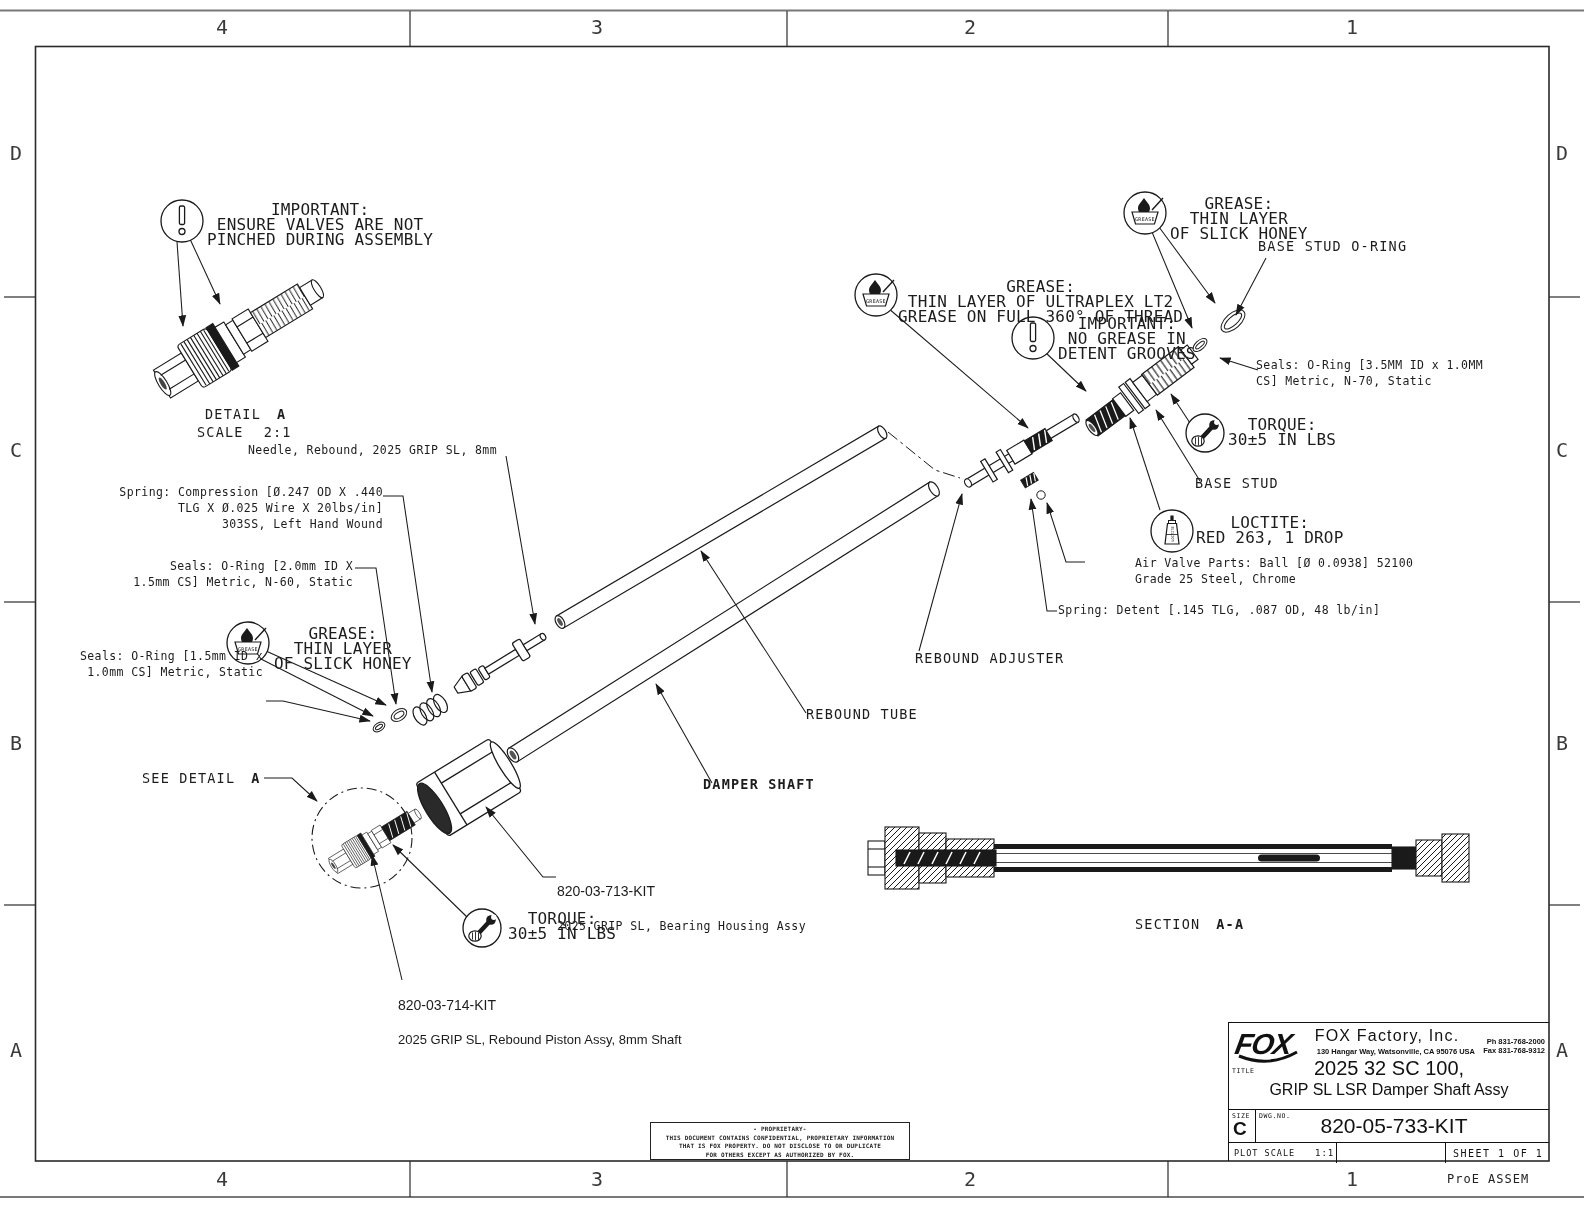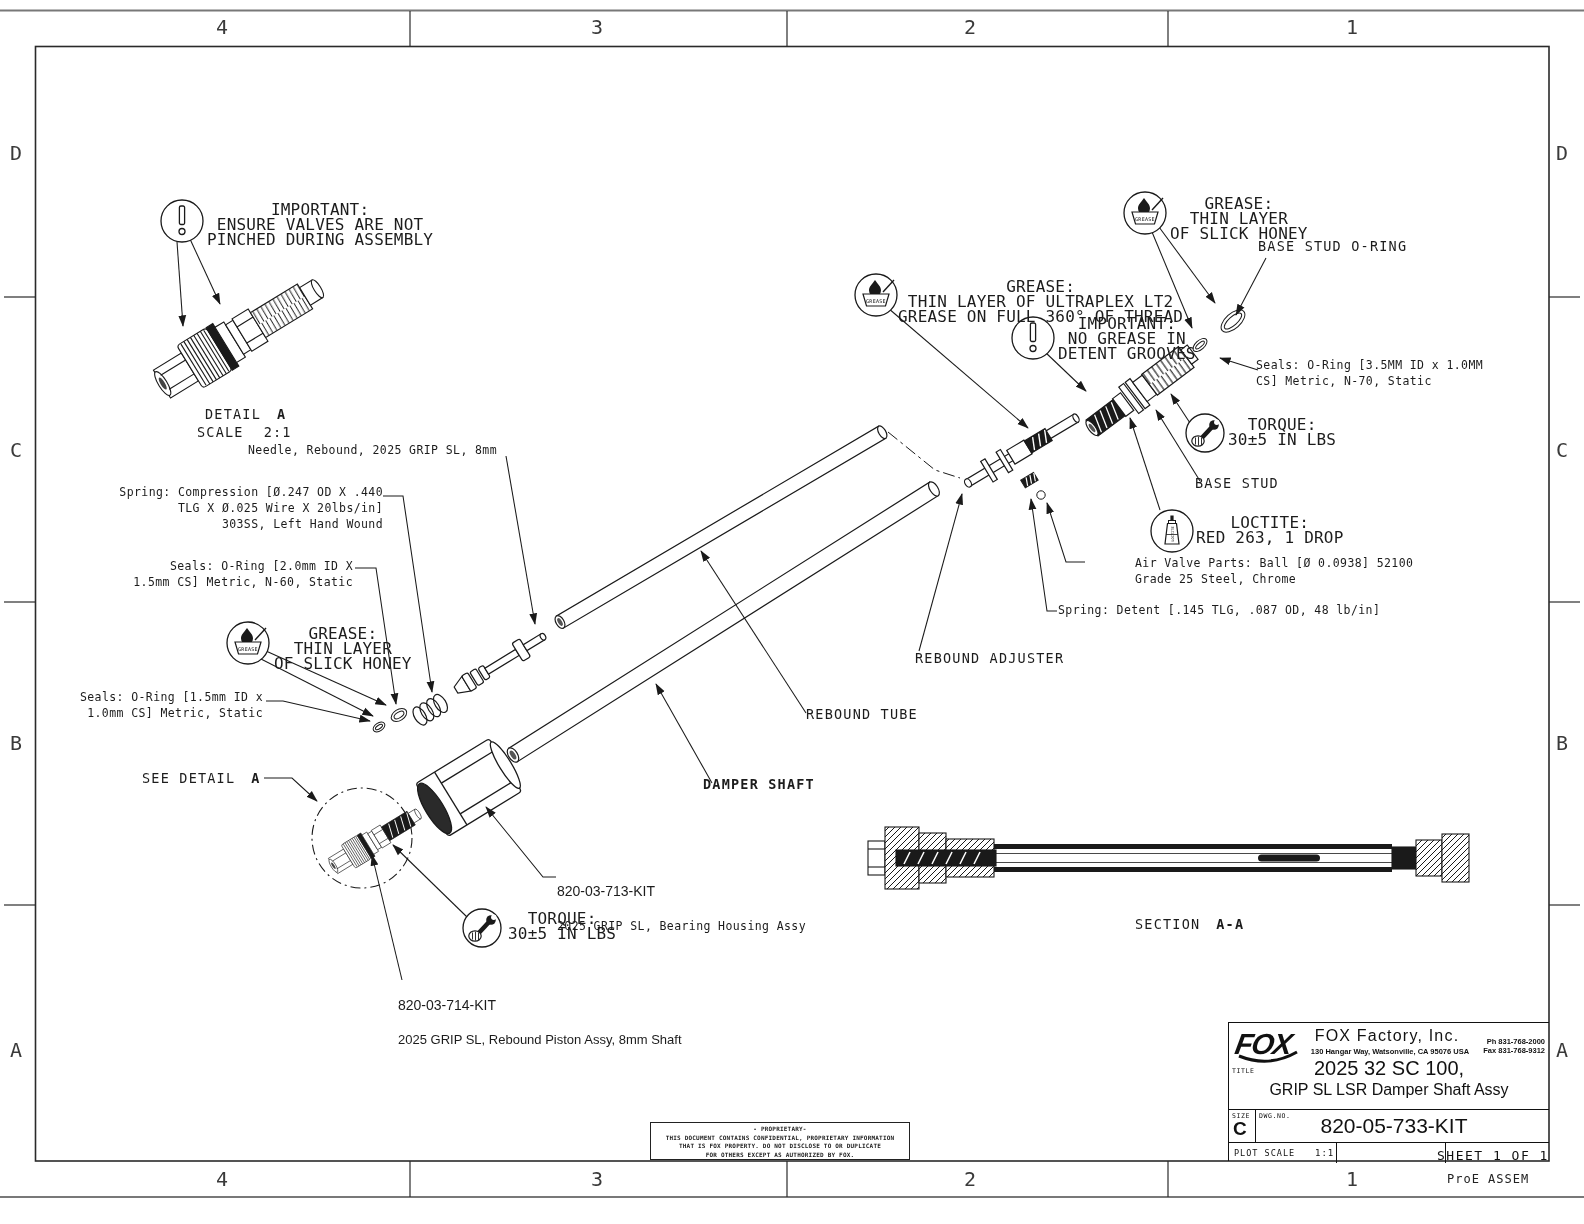--- a/index.html
+++ b/index.html
@@ -22,39 +22,39 @@
   
   .prop{position:absolute;left:650px;top:1122px;width:260px;height:38px;border:1.2px solid #222;
         text-align:center;font-size:6px;font-weight:bold;line-height:8.6px;letter-spacing:.2px;padding-top:2px;box-sizing:border-box;}
   
   .tb{position:absolute;left:1228px;top:1022px;width:321px;height:139px;
       border-left:1.7px solid #111;border-top:1.7px solid #111;box-sizing:border-box;}
   .tb *{box-sizing:border-box;}
   .tb-tag{position:absolute;font-size:6.5px;letter-spacing:.6px;color:#111;}
   .tb-company{position:absolute;left:78px;top:4px;width:160px;text-align:center;
       font-family:"Liberation Sans",sans-serif;font-size:16px;letter-spacing:1.2px;color:#111;}
-  .tb-addr{position:absolute;left:76px;top:24px;width:170px;text-align:center;
+  .tb-addr{position:absolute;left:76px;top:24px;width:170px;text-align:right;
       font-family:"Liberation Sans",sans-serif;font-weight:bold;font-size:7.5px;color:#111;}
   .tb-ph{position:absolute;right:4px;top:14px;text-align:right;
       font-family:"Liberation Sans",sans-serif;font-weight:bold;font-size:7.5px;line-height:9px;color:#111;}
   .tb-title1{position:absolute;left:0;top:34px;width:100%;text-align:center;
       font-family:"Liberation Sans",sans-serif;font-size:20px;color:#111;}
   .tb-title2{position:absolute;left:0;top:58px;width:100%;text-align:center;
       font-family:"Liberation Sans",sans-serif;font-size:16px;color:#111;}
   .tb-row2{position:absolute;left:0;top:86px;width:100%;height:33px;border-top:1.7px solid #111;}
   .tb-size{position:absolute;left:4px;top:8px;font-family:"Liberation Sans",sans-serif;font-size:19px;font-weight:bold;color:#111;}
   .tb-div1{position:absolute;left:26px;top:0;height:33px;border-left:1.4px solid #111;}
   .tb-dwg{position:absolute;left:30px;top:4px;width:270px;text-align:center;
       font-family:"Liberation Sans",sans-serif;font-size:21px;color:#111;}
   .tb-row3{position:absolute;left:0;top:119px;width:100%;height:32px;border-top:1.7px solid #111;}
   .tb-ps{position:absolute;left:5px;top:5px;font-size:8.5px;letter-spacing:1px;color:#111;}
   .tb-psv{position:absolute;left:86px;top:5px;font-size:9px;letter-spacing:1px;color:#111;}
   .tb-div2{position:absolute;left:107px;top:0;height:20px;border-left:1.2px solid #111;}
   .tb-div3{position:absolute;left:216px;top:0;height:20px;border-left:1.2px solid #111;}
-  .tb-sheet{position:absolute;left:208px;top:5px;font-size:13px;letter-spacing:1.5px;color:#111;}
+  .tb-sheet{position:absolute;left:224px;top:5px;font-size:10px;letter-spacing:1.5px;color:#111;}
 </style>
 </head>
 <body>
 
 <div class="sheet">
 
   <svg class="art" width="1584" height="1224" viewBox="0 0 1584 1224">
     <defs>
       <marker id="ah" viewBox="0 0 10 10" refX="9.2" refY="5" markerWidth="11" markerHeight="11" orient="auto-start-reverse">
         <path d="M0,1.6 L10,5 L0,8.4 Z" fill="#1a1a1a"></path>
@@ -355,21 +355,21 @@
 
   <div class="lbl co" style="left:248px;top:442px;">Needle, Rebound, 2025 GRIP SL, 8mm</div>
   <div class="lbl co ra" style="left:100px;top:484px;width:283px;">Spring: Compression [Ø.247 OD X .440
 TLG X Ø.025 Wire X 20lbs/in]
 303SS, Left Hand Wound</div>
   <div class="lbl co ra" style="left:90px;top:558px;width:263px;">Seals: O-Ring [2.0mm ID X
 1.5mm CS] Metric, N-60, Static</div>
   <div class="lbl co-sm" style="left:274px;top:626px;">GREASE:
 THIN LAYER
 OF SLICK HONEY</div>
-  <div class="lbl co ra" style="left:72px;top:689px;width:191px;">Seals: O-Ring [1.5mm ID x
+  <div class="lbl co ra" style="left:72px;top:648px;width:191px;">Seals: O-Ring [1.5mm ID x
 1.0mm CS] Metric, Static</div>
 
   <div class="lbl co-lg pair" style="left:142px;top:770px;">
     <span>SEE DETAIL</span>
       <span class="ref">A</span>
   </div>
 
   <div class="lbl co-sm" style="left:508px;top:911px;">TORQUE:
 30±5 IN LBS</div>
 

